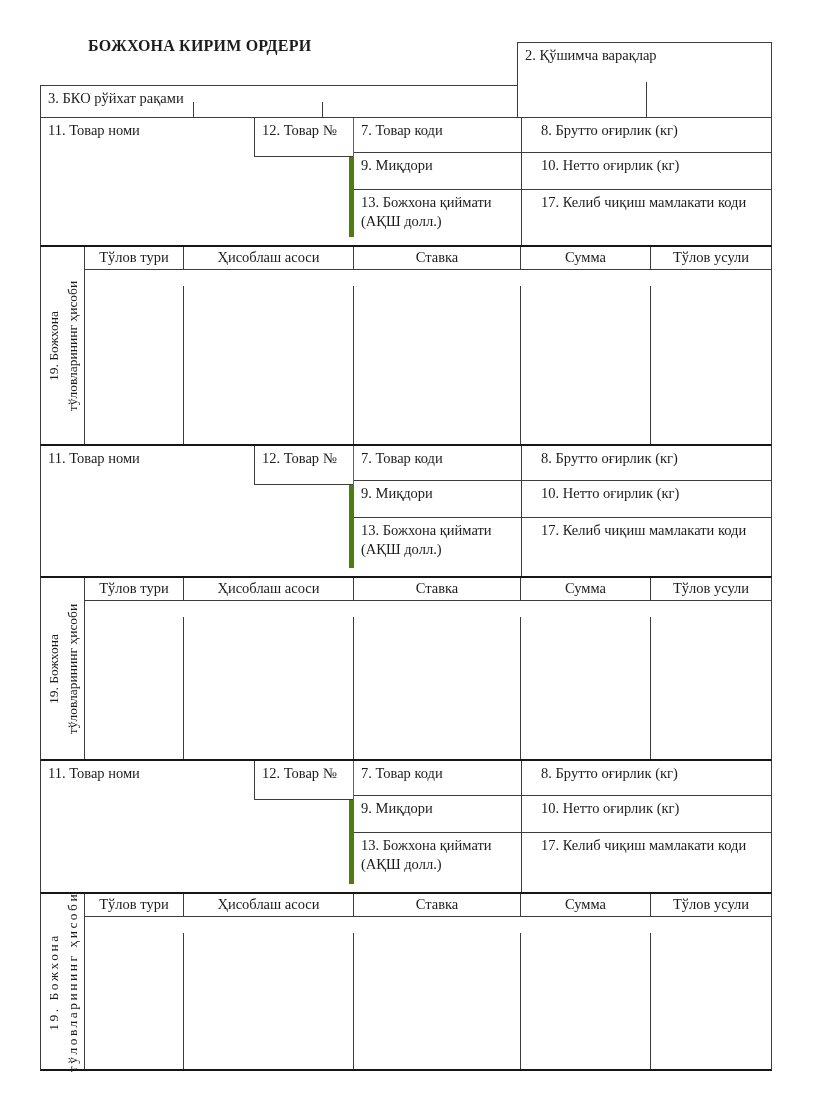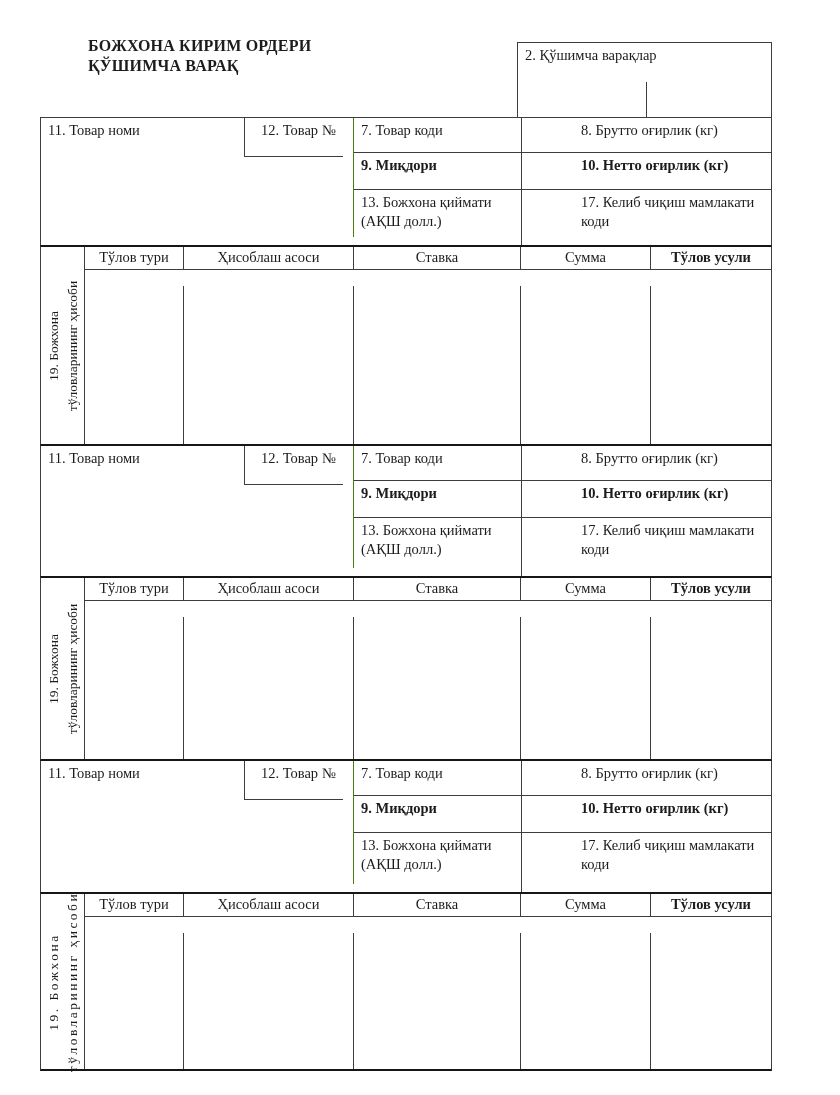--- a/index.html
+++ b/index.html
@@ -32,29 +32,29 @@
   .tick.t1{left:152px;}
   .tick.t2{left:281px;}
   .box-label{padding:3px 7px;font-size:14.5px;line-height:19px;}
 
   
   .sec-goods{
     position:absolute;left:40px;width:732px;box-sizing:border-box;
     border:1px solid #3d3d3d;border-bottom:none;
   }
   .sec-goods.no-top{border-top:none;}
-  .cell-name{position:absolute;left:0;top:0;bottom:8px;width:313px;border-right:1px solid #4d7c0f;box-sizing:border-box;}
+  .cell-name{position:absolute;left:0;top:0;bottom:8px;width:313px;border-right:5px solid #4d7c0f;box-sizing:border-box;}
   .box12{
-    position:absolute;left:203px;top:0;width:99px;height:39px;
-    border-left:1px solid #3d3d3d;border-bottom:1px solid #3d3d3d;box-sizing:border-box;background:#fff;padding-left:9px;
+    position:absolute;left:213px;top:0;width:99px;height:39px;
+    border-left:1px solid #3d3d3d;border-bottom:1px solid #3d3d3d;box-sizing:border-box;background:#fff;
   }
   .gright{position:absolute;left:313px;right:0;top:0;bottom:0;display:flex;flex-direction:column;}
-  .grow{display:flex;border-bottom:1px solid #3d3d3d;gap:40px;}
+  .grow{display:flex;border-bottom:1px solid #3d3d3d;}
   .grow.r1{height:34px;}
-  .grow.r2{height:36px;font-weight:bold;}
+  .grow.r2{height:36px;}
   .grow.r3{flex:1;border-bottom:none;font-family:Liberation Serif, serif;}
   .gc7{width:168px;border-right:1px solid #3d3d3d;box-sizing:border-box;}
   .gc8{flex:1;margin-left:12px;}
 
   
   .pay{
     position:absolute;left:40px;width:732px;box-sizing:border-box;
     border:1px solid #3d3d3d;border-top:2px solid #161616;border-bottom:2px solid #161616;
   }
   .plabel{position:absolute;left:0;top:0;bottom:0;width:44px;border-right:1px solid #3d3d3d;box-sizing:border-box;}
@@ -67,37 +67,41 @@
   .pay.spread .plabel-inner{letter-spacing:2.5px;}
   .pright{position:absolute;left:44px;right:0;top:0;bottom:0;display:flex;flex-direction:column;gap:16px;}
   .phead{display:flex;height:22px;border-bottom:1px solid #3d3d3d;}
   .phead .pcol{text-align:center;font-size:14.5px;line-height:21px;}
   .pbody{flex:1;display:flex;}
   .pcol{box-sizing:border-box;border-right:1px solid #3d3d3d;}
   .pcol.c1{width:99px;}
   .pcol.c2{width:170px;}
   .pcol.c3{width:167px;font-family:Liberation Serif, serif;}
   .pcol.c4{width:130px;}
-  .pcol.c5{flex:1;border-right:none;font-weight:bold;}
+  .pcol.c5{flex:1;border-right:none;}
 </style>
 </head>
 <body>
 
 <div id="page">
 
   <div class="doc-title">
     <div>БОЖХОНА КИРИМ ОРДЕРИ</div>
-    <div>ҚЎШИМЧА ВАРАҚ</div>
   </div>
 
   <div class="box2">
     <div class="box-label">2. Қўшимча варақлар</div>
     <div class="box2-divider"></div>
   </div>
 
+  <div class="box3">
+    <div class="box-label">3. БКО рўйхат рақами</div>
+    <div class="tick t1"></div>
+    <div class="tick t2"></div>
+  </div>
 
   <div class="sec-goods" style="top:117px;height:128px;">
     <div class="cell-name">
       <div class="box-label">11. Товар номи</div>
     </div>
     <div class="box12">
       <div class="box-label">12. Товар №</div>
     </div>
     <div class="gright">
       <div class="grow r1">

